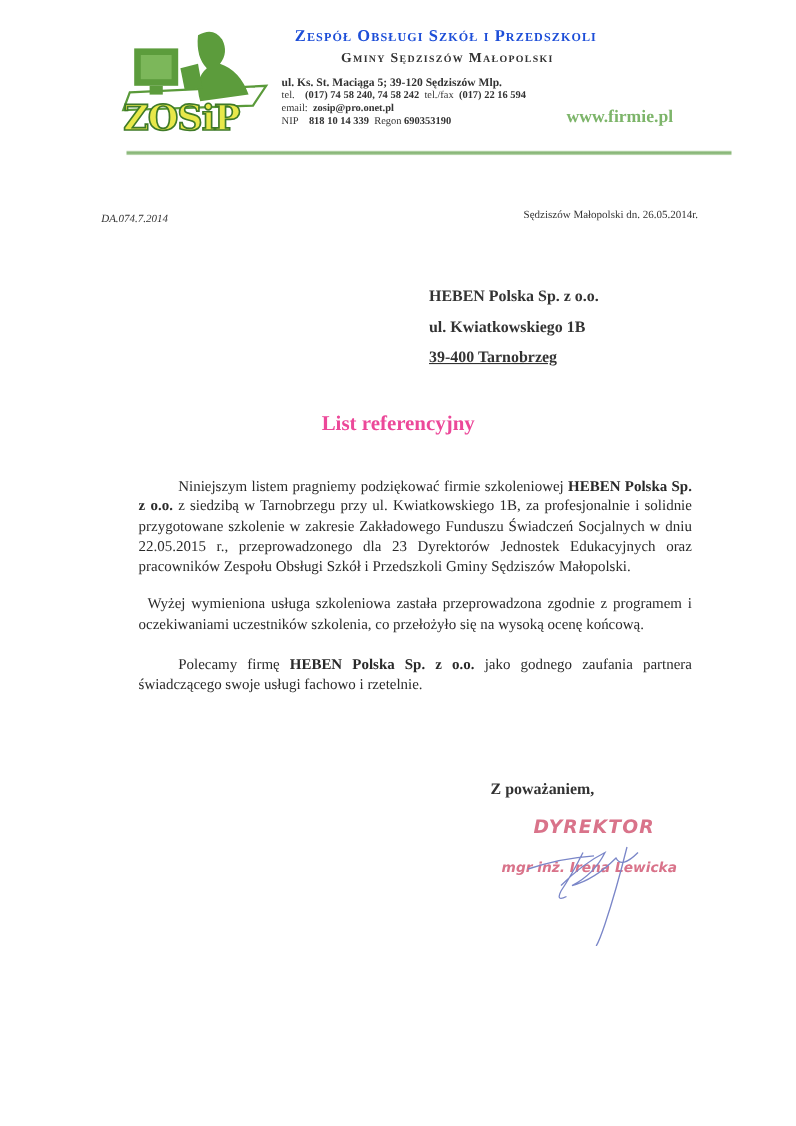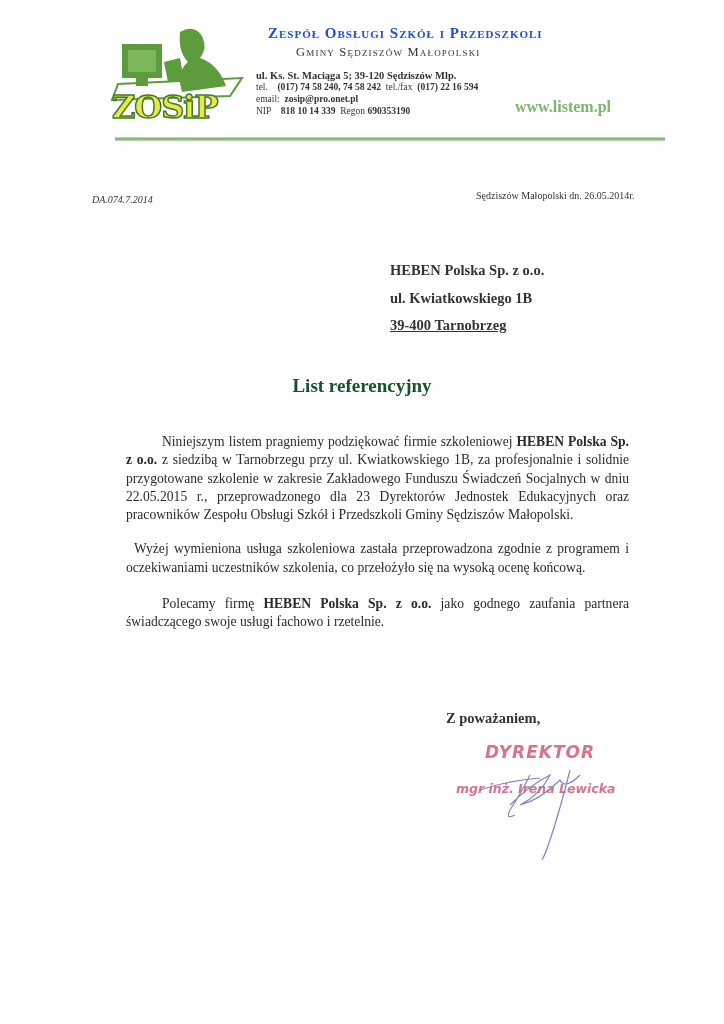--- a/index.html
+++ b/index.html
@@ -8,33 +8,33 @@
   .abs { position:absolute; }
 
   
   #logo { left:110px; top:22px; width:140px; height:108px; }
   .logo-text { left:112px; top:88px; font-family:"DejaVu Serif", serif; font-weight:bold;
                font-size:32px; color:#e8e84a; letter-spacing:-1px;
                -webkit-text-stroke:1.5px #3f7a28; }
 
   
   .org1 { left:268px; top:25px; font-size:15px; font-weight:bold; font-variant:small-caps; letter-spacing:1px; color:#1d4ed8; }
-  .org2 { left:296px; top:45px; font-size:12.5px; font-weight:normal; font-variant:small-caps; letter-spacing:1.2px; color:#333; }
+  .org2 { left:310px; top:45px; font-size:12.5px; font-weight:bold; font-variant:small-caps; letter-spacing:1.2px; color:#333; }
   .addr { left:256px; font-size:9.5px; color:#333; line-height:11px; white-space:nowrap; }
   .addr b { font-weight:bold; }
   .www { left:515px; top:98px; font-size:16px; font-weight:bold; color:#7db56a; }
   .hline { left:115px; top:137px; width:550px; height:4px;
            background:linear-gradient(#c9e0bf,#7cae6a 50%,#c9e0bf); }
 
   .date { left:476px; top:174px; font-size:10px; color:#333;margin-top:16px; }
   .ref  { left:92px; top:194px; font-size:10px; color:#333;font-style:italic; }
 
   .recipient { left:390px; font-size:14.5px; font-weight:bold; color:#333; }
 
-  .title { left:0; width:724px; text-align:center; top:375px; font-size:19px; font-weight:bold; color:#14532d; }
+  .title { left:0; width:724px; text-align:center; top:375px; font-size:19px; font-weight:bold; color:#ec4899; }
 
   .body { left:110px; width:535px; font-size:13.6px; line-height:18.3px; text-align:justify; color:#2a2a2a; }
   .body p { margin:16px; }
   .indent { text-indent:36px; }
   .indent-s { text-indent:8px; }
   .body b { font-weight:bold; }
 
   .closing { left:446px; top:710px; font-size:14.5px; font-weight:bold; color:#333; }
   .stamp1 { left:485px; top:742px; font-family:"DejaVu Sans", sans-serif; font-style:italic; font-weight:bold;
             font-size:17px; color:#d9738a; letter-spacing:1px; }
@@ -70,21 +70,21 @@
 <div class="abs addr" style="top:94px;">
   <span>email:</span>&nbsp;
   <b>zosip@pro.onet.pl</b>
 </div>
 <div class="abs addr" style="top:106px;">
   <span>NIP</span>&nbsp;&nbsp;&nbsp;
   <b>818 10 14 339</b>&nbsp;
   <span>Regon</span>
   <b>690353190</b>
 </div>
-<div class="abs www">www.listem.pl</div>
+<div class="abs www">www.firmie.pl</div>
 <div class="abs hline"></div>
 
 <div class="abs date">Sędziszów Małopolski dn. 26.05.2014r.</div>
 <div class="abs ref">DA.074.7.2014</div>
 
 <div class="abs recipient" style="top:262px;">HEBEN Polska Sp. z o.o.</div>
 <div class="abs recipient" style="top:290px;">ul. Kwiatkowskiego 1B</div>
 <div class="abs recipient" style="top:317px;text-decoration:underline;">39-400 Tarnobrzeg</div>
 
 <div class="abs title">List referencyjny</div>

